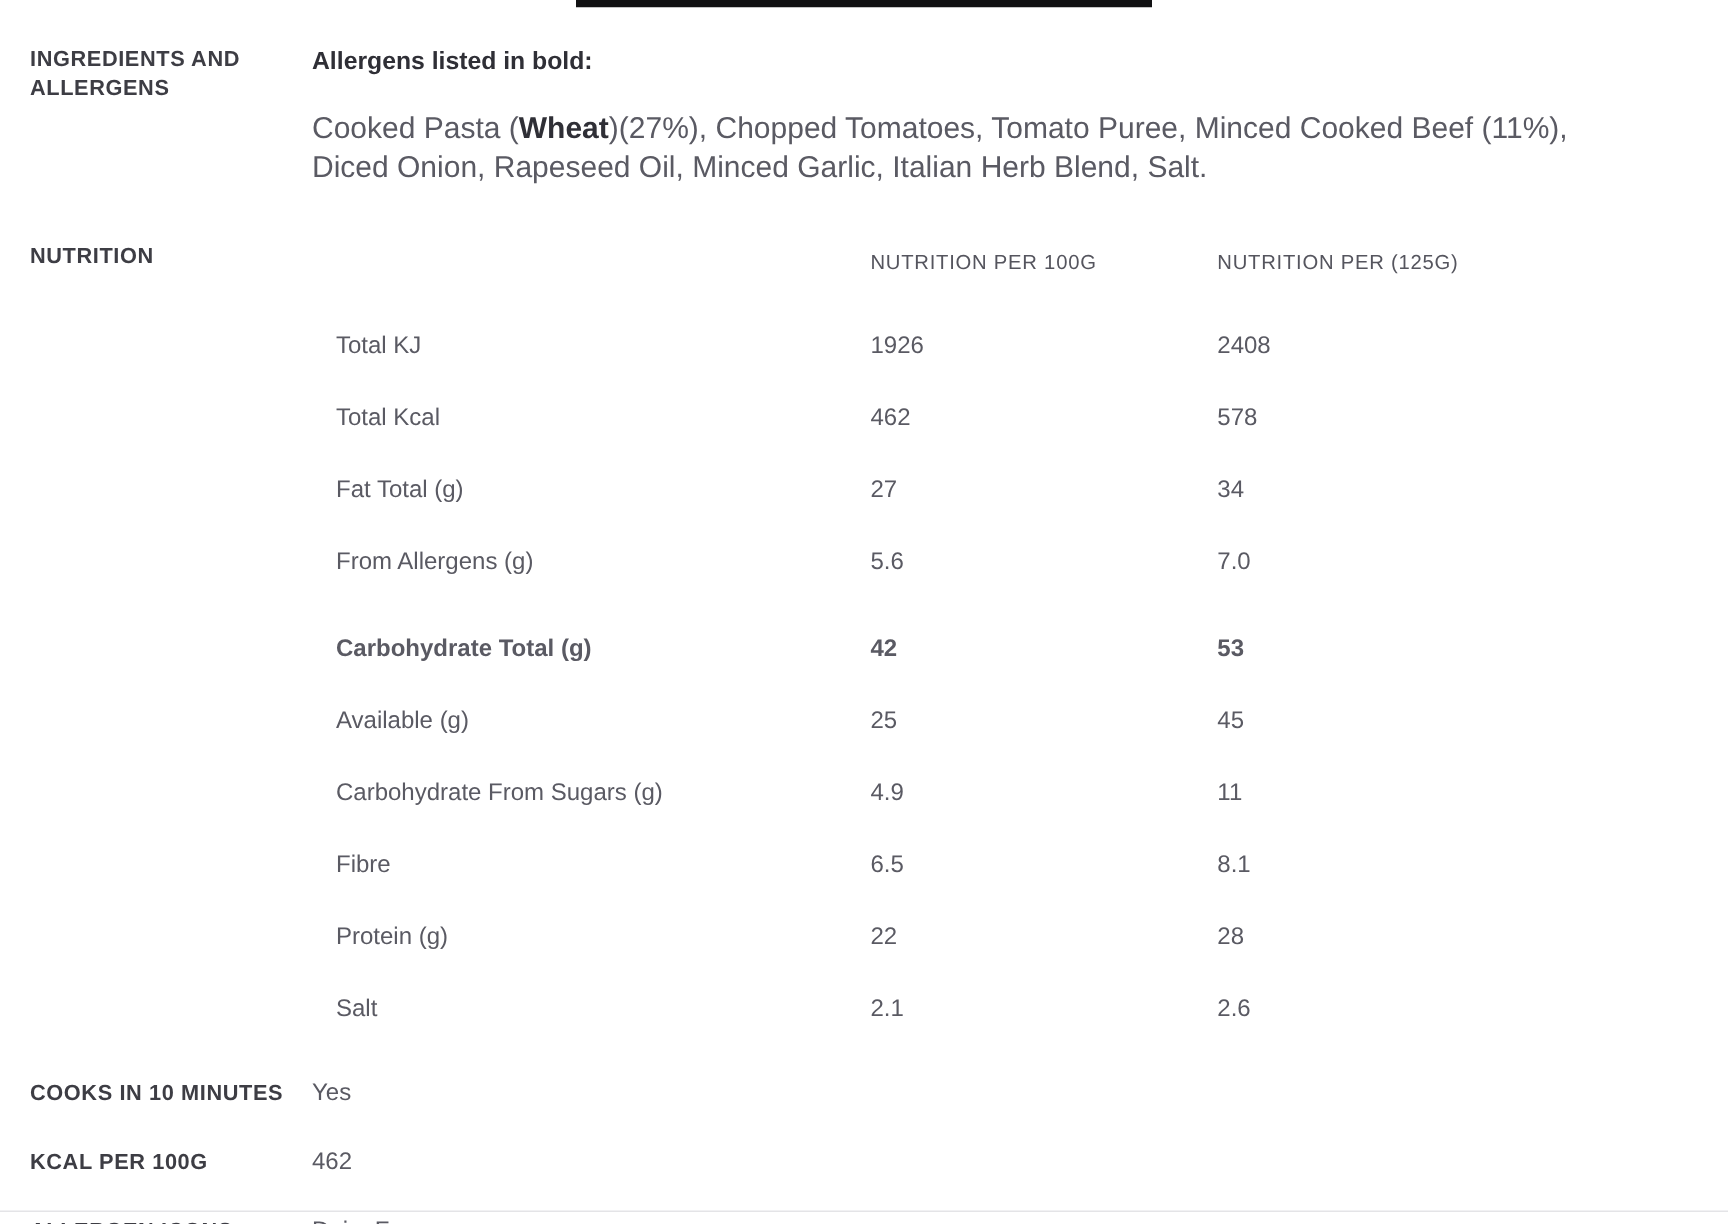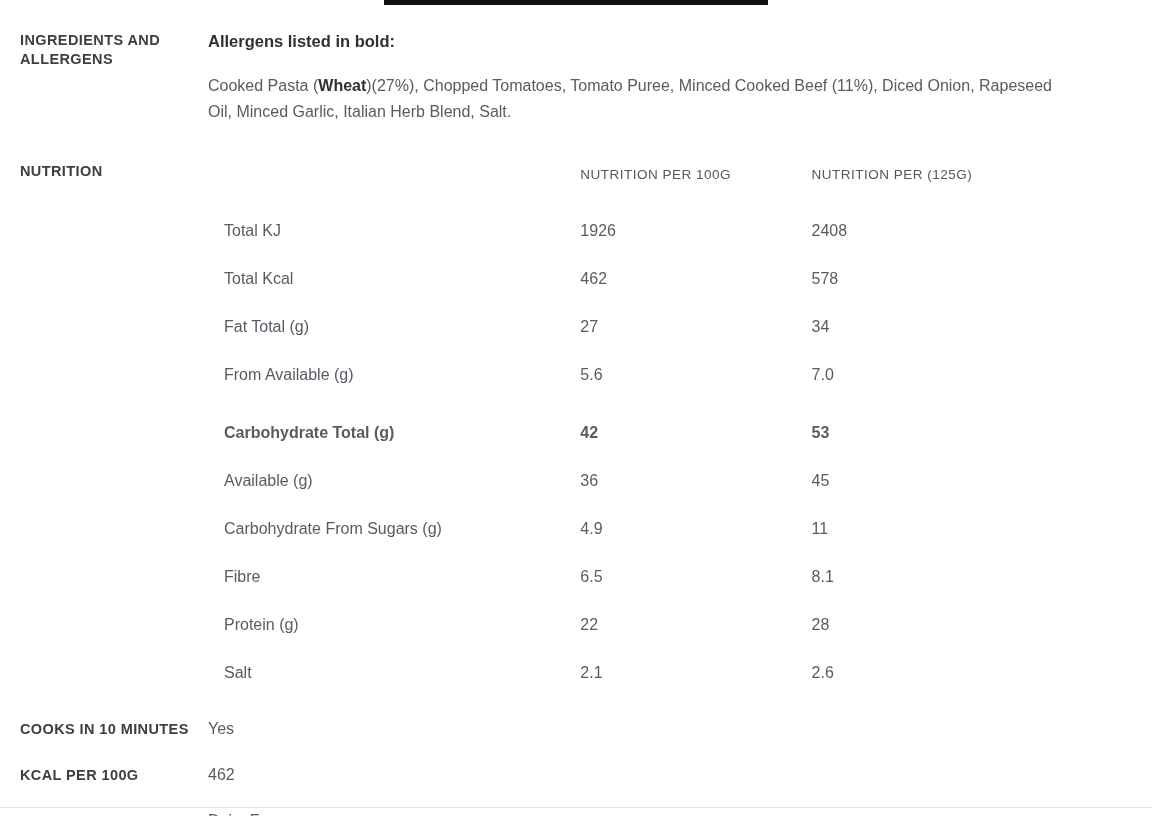--- a/index.html
+++ b/index.html
@@ -75,21 +75,21 @@
   .allergen-head {
     font-weight: bold;
     color: #2f2f36;
     font-size: 16.5px;
     margin: 0 0 22px 0;
     line-height: 20px;
   }
   .ingredients-text {
     margin: 0;
     color: #5a5a63;
-    font-size: 16px;
+    font-size: 20px;
     line-height: 26px;
     max-width: 850px;
   }
   .ingredients-text b {
     color: #2f2f36;
     font-weight: bold;
   }
   
   #nutrition-row {
     padding-top: 37px;
@@ -198,32 +198,32 @@
                 <td class="col-name">Total Kcal</td>
                 <td class="col-a">462</td>
                 <td class="col-b">578</td>
               </tr>
               <tr>
                 <td class="col-name">Fat Total (g)</td>
                 <td class="col-a">27</td>
                 <td class="col-b">34</td>
               </tr>
               <tr>
-                <td class="col-name">From Available (g)</td>
+                <td class="col-name">From Allergens (g)</td>
                 <td class="col-a">5.6</td>
                 <td class="col-b">7.0</td>
               </tr>
               <tr class="gap">
                 <td class="col-name">Carbohydrate Total (g)</td>
                 <td class="col-a">42</td>
                 <td class="col-b">53</td>
               </tr>
               <tr>
                 <td class="col-name">Available (g)</td>
-                <td class="col-a">36</td>
+                <td class="col-a">25</td>
                 <td class="col-b">45</td>
               </tr>
               <tr>
                 <td class="col-name">Carbohydrate From Sugars (g)</td>
                 <td class="col-a">4.9</td>
                 <td class="col-b">11</td>
               </tr>
               <tr>
                 <td class="col-name">Fibre</td>
                 <td class="col-a">6.5</td>

